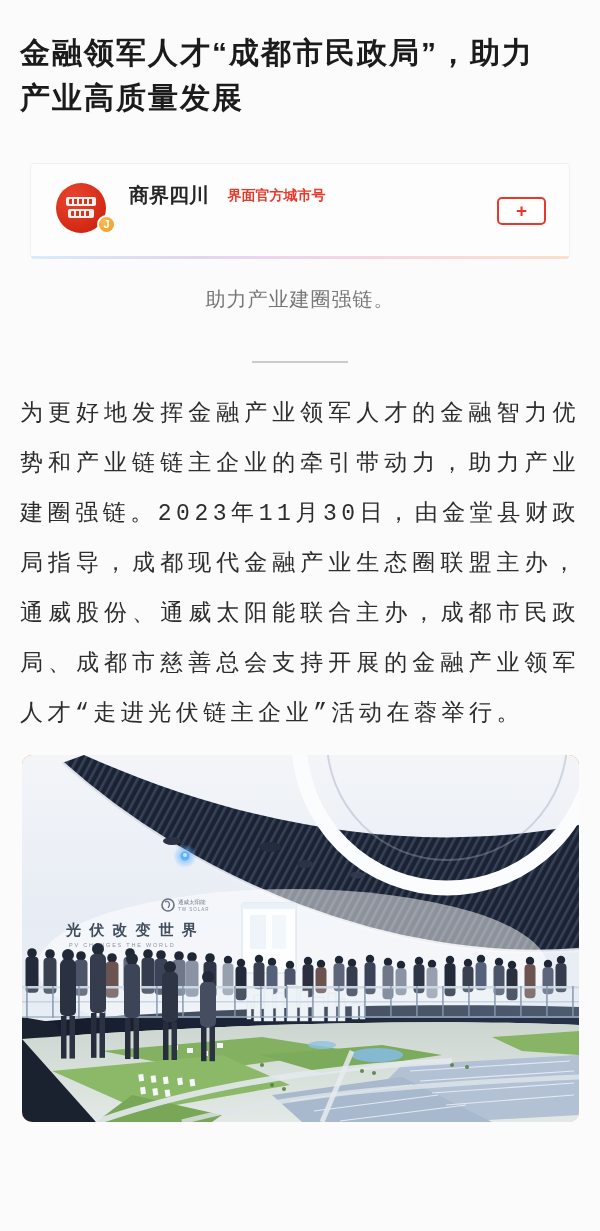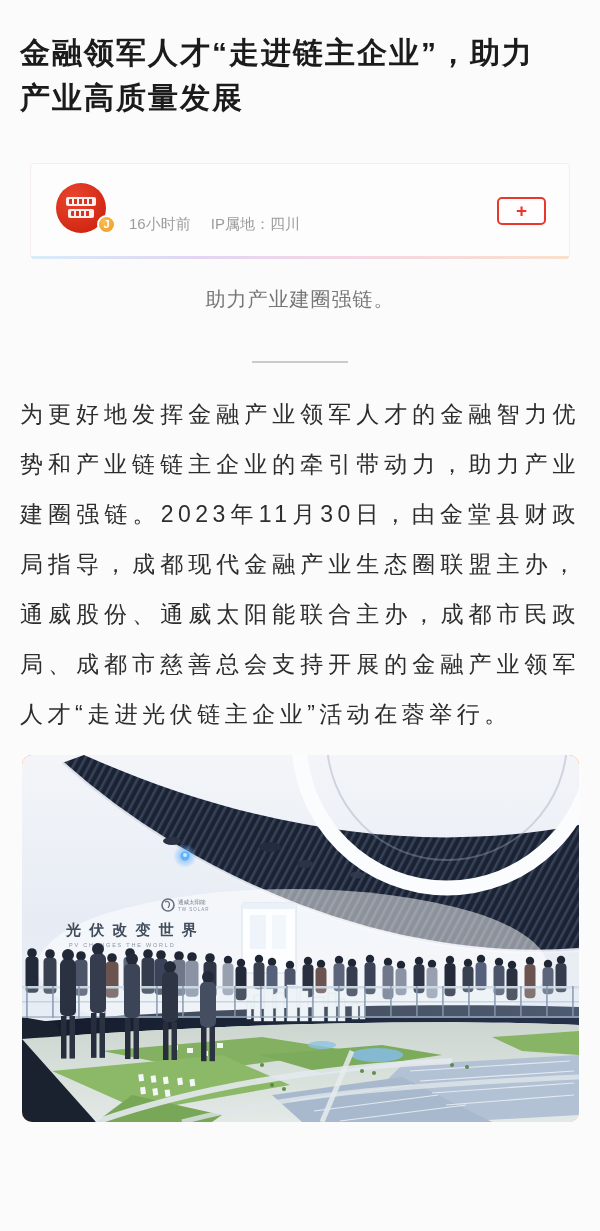--- a/index.html
+++ b/index.html
@@ -72,50 +72,51 @@
   }
   .divider{width:96px;height:2px;background:#cbcbcb;margin:48px auto 0 auto;}
   
   .article-body{
     margin:26px 20px 0 20px;
     font-size:23px;
     line-height:50px;
     letter-spacing:4.5px;
     text-align:justify;
     color:#2d2d2d;
+    font-family:Liberation Mono, monospace;
   }
   
   .photo-frame{
     width:557px;height:367px;
     margin:16px auto 0 auto;
     border-radius:10px;
     overflow:hidden;
     position:relative;
     background:#f97316;
   }
   .photo-frame svg{display:block;}
 </style>
 </head>
 <body>
 
-<h1 class="title">金融领军人才“走进链主企业”，助力产业高质量发展</h1>
+<h1 class="title">金融领军人才“成都市民政局”，助力产业高质量发展</h1>
 
 <div class="author-card">
   <div class="avatar">
     <div class="mark m1">
         <div class="mark-inner"></div>
       </div>
     <div class="mark m2">
         <div class="mark-inner"></div>
       </div>
   </div>
   <div class="avatar-badge">J</div>
-  <div class="meta-row">
-    <span>16小时前</span>
-    <span class="ip">IP属地：四川</span>
+  <div class="name-row">
+    <span class="author-name">商界四川</span>
+    <span class="verified-badge">界面官方城市号</span>
   </div>
   <button class="follow-btn">+</button>
   <div class="grad-edge"></div>
 </div>
 
 <div class="summary">助力产业建圈强链。</div>
 <div class="divider"></div>
 
 <p class="article-body">为更好地发挥金融产业领军人才的金融智力优势和产业链链主企业的牵引带动力，助力产业建圈强链。2023年11月30日，由金堂县财政局指导，成都现代金融产业生态圈联盟主办，通威股份、通威太阳能联合主办，成都市民政局、成都市慈善总会支持开展的金融产业领军人才“走进光伏链主企业”活动在蓉举行。</p>
 

